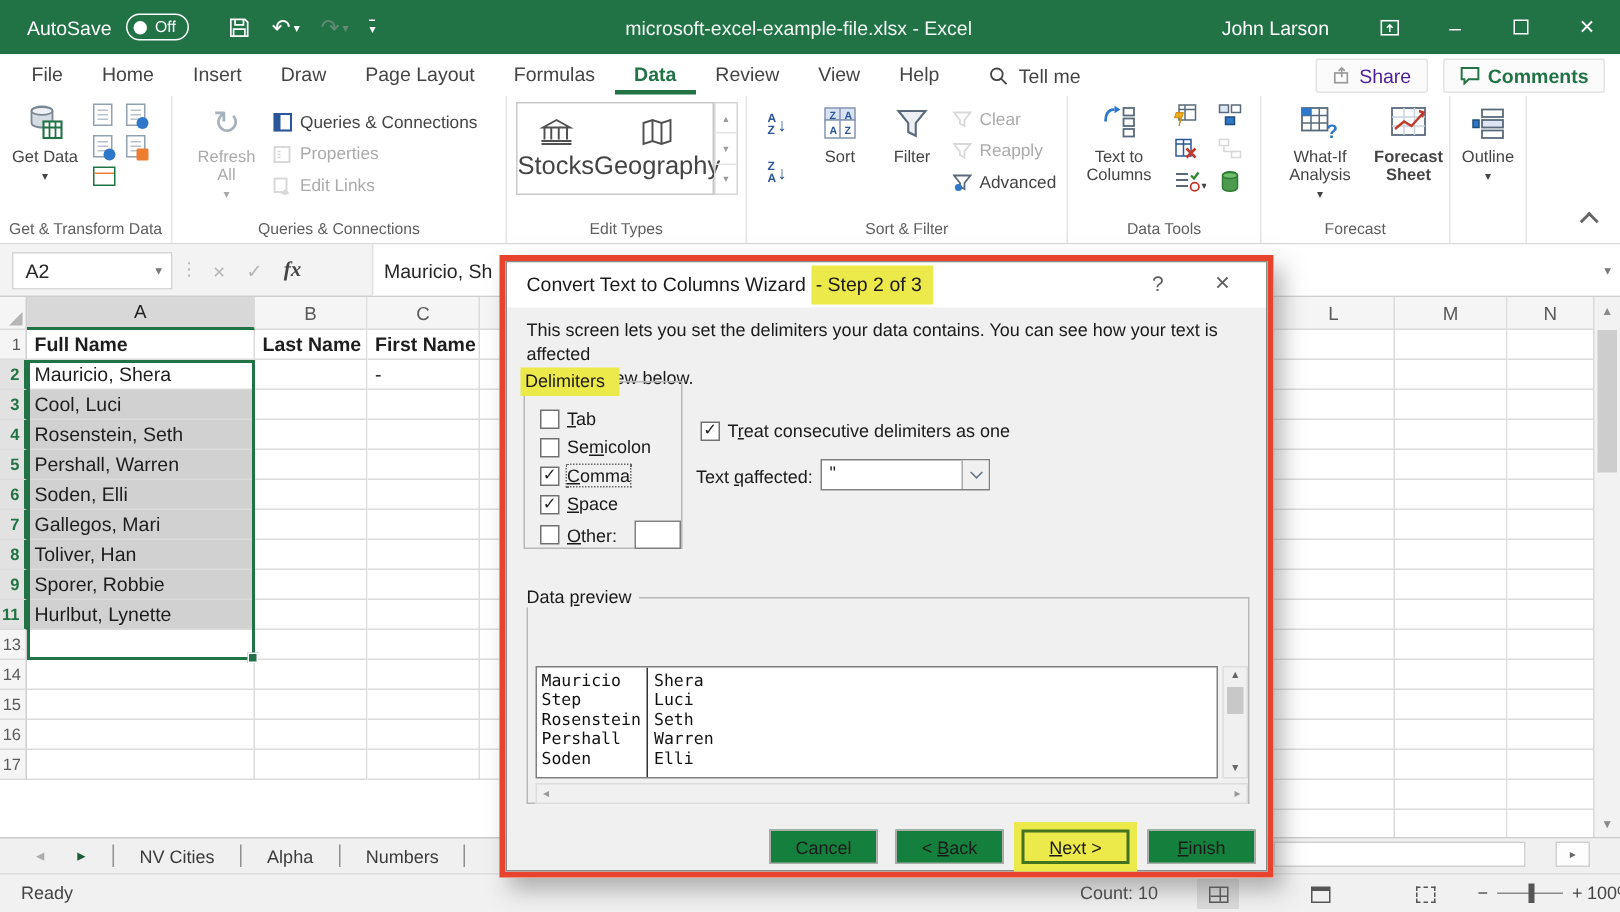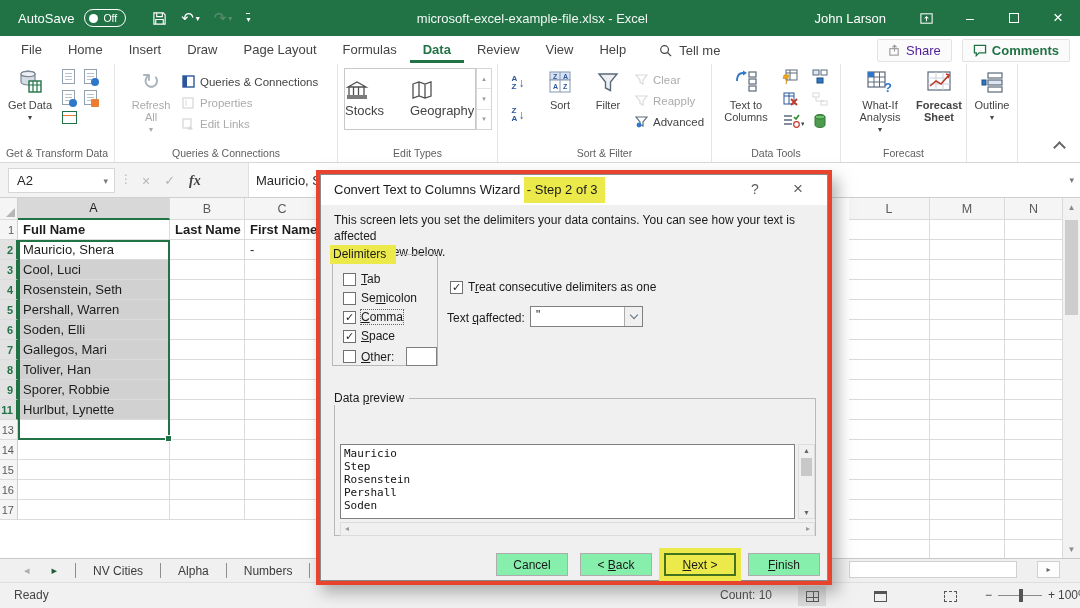--- a/index.html
+++ b/index.html
@@ -47,21 +47,21 @@
 .srow { display:flex; align-items:center; height:21px; font-size:11.5px; gap:5px; white-space:nowrap; cursor:pointer; }
 .sicon { width:14px; height:14px; display:inline-flex; align-items:center; justify-content:center; }
 .mini { width:13px; height:15px; border:1px solid #92A0B0; background:#fff; position:relative; }
 .mini::before { content:""; position:absolute; left:2px; top:3px; width:7px; height:1px; background:#B9C2CC; box-shadow:0 3px 0 #B9C2CC,0 6px 0 #B9C2CC; }
 .badge { position:absolute; right:-3px; bottom:-3px; width:8px; height:8px; border-radius:50%; }
 .badge.blue { background:#2E77C9; }
 .badge.orange { background:#ED7D31; border-radius:1px; }
 .tbl-mini { width:15px; height:13px; border:1px solid #217346; background:#fff; position:relative; }
 .tbl-mini::before { content:""; position:absolute; left:0; top:3px; width:100%; height:1px; background:#ED7D31; }
 .gallery { position:absolute; left:6px; top:4px; width:132px; height:62px; background:#fff; border:1px solid #C9C9C9; display:flex; }
-.gal-item { flex:1; display:flex; flex-direction:column; align-items:flex-start; justify-content:center; gap:3px; font-size:13px; color:#444; cursor:pointer; }
+.gal-item { flex:1; display:flex; flex-direction:column; align-items:center; justify-content:center; gap:3px; font-size:17px; color:#444; cursor:pointer; }
 .gal-scroll { position:absolute; left:138px; top:4px; width:16px; height:62px; border:1px solid #D5D5D5; display:flex; flex-direction:column; }
 .gal-scroll span { flex:1; display:flex; align-items:center; justify-content:center; font-size:7px; color:#9A9A9A; border-bottom:1px solid #E3E3E3; cursor:pointer; }
 .azbtn { position:absolute; left:7px; width:26px; height:26px; display:flex; align-items:center; justify-content:center; gap:1px; cursor:pointer; }
 .azletters { display:flex; flex-direction:column; font-size:8px; font-weight:700; color:#2B579A; line-height:8px; }
 .azarrow { color:#2B579A; font-size:12px; }
 .cbcol { position:absolute; left:136px; top:5px; }
 .minigrid { position:absolute; top:5px; display:flex; flex-direction:column; gap:6px; }
 .icon16 { width:16px; height:16px; position:relative; cursor:pointer; }
 .collapse-chv { position:absolute; right:16px; bottom:10px; width:9px; height:9px; border-left:2px solid #666; border-top:2px solid #666; transform:rotate(45deg); cursor:pointer; }
 
@@ -121,21 +121,21 @@
 .vb-grid { width:13px; height:11px; border:1px solid #555; background:linear-gradient(#555,#555) 6px 0/1px 100% no-repeat, linear-gradient(#555,#555) 0 5px/100% 1px no-repeat; }
 .vb-layout { width:13px; height:11px; border:1px solid #555; border-top:3px solid #555; }
 .vb-break { width:13px; height:11px; border:1px dashed #555; }
 .zoom-minus { position:absolute; left:985px; top:5px; cursor:pointer; }
 .zoom-track { position:absolute; left:998px; top:12px; width:44px; height:1px; background:#8A8A8A; cursor:pointer; }
 .zoom-thumb { position:absolute; left:1019px; top:6px; width:4px; height:13px; background:#555; cursor:pointer; }
 .zoom-plus { position:absolute; left:1048px; top:5px; cursor:pointer; }
 .zoom-level { position:absolute; left:1058px; top:5px; }
 
 
-.annot { position:absolute; left:316px; top:170px; width:516px; height:415px; border:4px solid #E8432C; z-index:40; box-shadow:6px 8px 14px rgba(110,110,110,.5); }
+.annot { position:absolute; left:333px; top:170px; width:516px; height:415px; border:4px solid #E8432C; z-index:40; box-shadow:6px 8px 14px rgba(110,110,110,.5); }
 .dialog { position:absolute; inset:0; background:#F0F0F0; border:1px solid #8A8A8A; font-size:12px; color:#1A1A1A; }
 .dtitlebar { position:absolute; left:0; top:0; width:100%; height:30px; background:#fff; }
 .dtitle { position:absolute; left:13px; top:7px; font-size:13px; white-space:nowrap; }
 .step-hl { background:#ECE94B; padding:5px 7px 6px 3px; }
 .dhelp { position:absolute; left:430px; top:6px; font-size:14px; color:#5F5F5F; cursor:pointer; }
 .dclose { position:absolute; left:472px; top:4px; font-size:17px; color:#5F5F5F; cursor:pointer; }
 .ddesc { position:absolute; left:13px; top:37px; width:486px; line-height:16px; }
 .grpbox { position:absolute; border:1px solid #B8B8B8; }
 .grp-delim { left:11px; top:79px; width:106px; height:112px; }
 .delim-label { position:absolute; left:9px; top:70px; background:#ECE94B; padding:2px 10px 3px 3px; }
@@ -155,21 +155,21 @@
 .pv-cols { position:absolute; inset:0; display:flex; font-family:"DejaVu Sans Mono",monospace; font-size:11px; line-height:13px; color:#111; }
 .pv-c1 { width:73px; padding:2px 0 0 3px; }
 .pv-c2 { flex:1; border-left:1px solid #333; padding:2px 0 0 4px; }
 .pv-vs { position:absolute; left:477px; top:269px; width:17px; height:75px; background:#F0F0F0; border:1px solid #DCDCDC; }
 .pv-vs .a { position:absolute; left:0; width:100%; text-align:center; font-size:7px; color:#666; cursor:pointer; }
 .pv-vs .a.up { top:2px; } .pv-vs .a.dn { bottom:2px; }
 .pv-vs .th { position:absolute; left:2px; top:13px; width:11px; height:18px; background:#C8C8C8; cursor:pointer; }
 .pv-hs { position:absolute; left:19px; top:347px; width:475px; height:14px; background:#F0F0F0; border:1px solid #DCDCDC; }
 .pv-hs .a { position:absolute; top:1px; font-size:8px; color:#999; cursor:pointer; }
 .pv-hs .a.l { left:4px; } .pv-hs .a.r { right:4px; }
-.dbtn { position:absolute; top:378px; width:72px; height:23px; background:#86efac; border:1px solid #ADADAD; font-size:12px; color:#1A1A1A; display:flex; align-items:center; justify-content:center; cursor:pointer; }
+.dbtn { position:absolute; top:378px; width:72px; height:23px; background:#15803d; border:1px solid #ADADAD; font-size:12px; color:#1A1A1A; display:flex; align-items:center; justify-content:center; cursor:pointer; }
 .dbtn.next { background:#ECE94B; border:2px solid #44731F; box-shadow:0 0 0 5px #ECE94B; }
 
 svg { display:block; }
 </style>
 </head>
 <body>
 
 <div class="app">
 
   <div class="titlebar">
@@ -858,20 +858,27 @@
 
       <div class="pv-box">
         <div class="pv-cols">
           <div class="pv-c1">
             <div>Mauricio</div>
             <div>Step</div>
             <div>Rosenstein</div>
             <div>Pershall</div>
             <div>Soden</div>
           </div>
+          <div class="pv-c2">
+            <div>Shera</div>
+            <div>Luci</div>
+            <div>Seth</div>
+            <div>Warren</div>
+            <div>Elli</div>
+          </div>
         </div>
       </div>
       <div class="pv-vs">
         <span class="a up">▲</span>
         <span class="th"></span>
         <span class="a dn">▼</span>
       </div>
       <div class="pv-hs">
         <span class="a l">◂</span>
         <span class="a r">▸</span>

